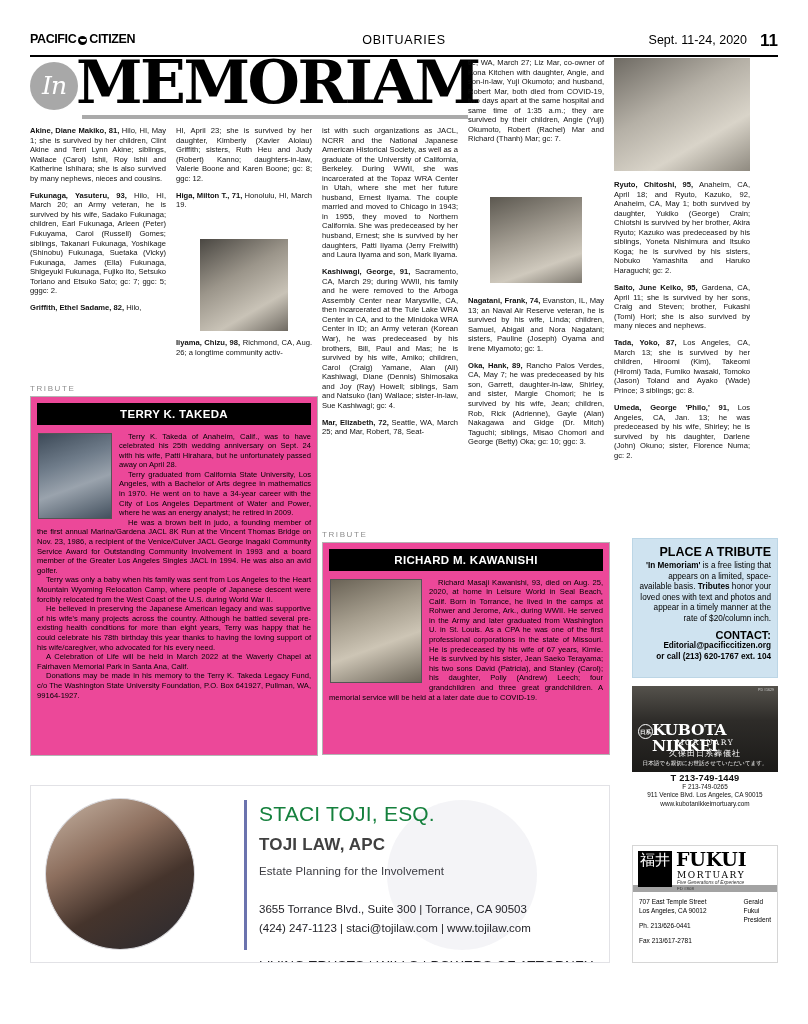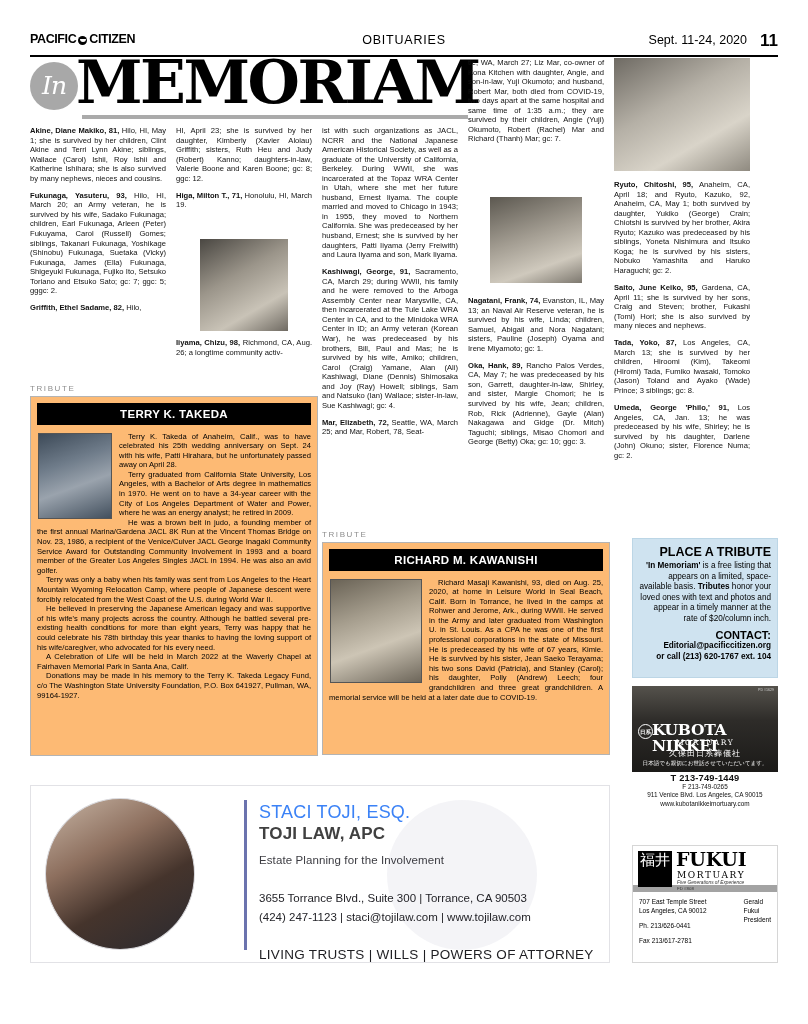--- a/index.html
+++ b/index.html
@@ -103,21 +103,21 @@
     width: 88px; height: 92px;
     background: linear-gradient(150deg,#4a4742 0%,#9b958a 40%,#c9c3b7 72%,#6f6a62 100%);
   }
 
   
   .tribute-label {
     position: absolute;
     font-size: 8px; letter-spacing: 1.6px; color: #8d8d8d; font-weight: 400;
   }
   .tribute-box {
-    position: absolute; border: 1px solid #b4b4b4; background: #fdba74;
+    position: absolute; border: 1px solid #b4b4b4; background: #ec4899;
     padding: 6px;
   }
   .tribute-head {
     background: #000; color: #fff; text-align: center;
     font-weight: 700; font-size: 11.5px; letter-spacing: 0.3px;
     padding: 4.5px 0 5px 0; margin-bottom: 7px;
   }
   .tribute-body { font-size: 7.6px; line-height: 9.6px; text-align: justify; }
   .tribute-body p { margin: 0 0 0 0; text-indent: 9px; }
   .tribute-photo {
@@ -201,22 +201,22 @@
     border-radius: 50%;
     background: linear-gradient(150deg,#c8b6a6 0%,#8d6f5e 35%,#45342c 62%,#2a2a30 100%);
     border: 0.5px solid #d8d8dc;
   }
   .toji-wm {
     position: absolute; left: 356px; top: 14px; width: 150px; height: 150px;
     border-radius: 50%; background: #f2f2f6; opacity: .85;
   }
   .toji-txt { position: absolute; left: 228px; top: 16px; width: 344px; }
   .toji-name {
-    font-size: 18px; font-weight: 400; color: #3b82f6; letter-spacing: 0.2px;
-    margin-bottom: 1px;
+    font-size: 21px; font-weight: 400; color: #15803d; letter-spacing: 0.2px;
+    margin-bottom: 9px;
   }
   .toji-firm {
     font-size: 17px; font-weight: 700; color: #404040; letter-spacing: 0.2px;
     margin-bottom: 10px;
   }
   .toji-tag {
     font-size: 11.5px; color: #3c3c42; margin-bottom: 26px; letter-spacing: 0.1px;
   }
   .toji-addr { font-size: 11.5px; color: #232328; margin-bottom: 7px; }
   .toji-contact { font-size: 11.5px; color: #232328; margin-bottom: 24px; }

